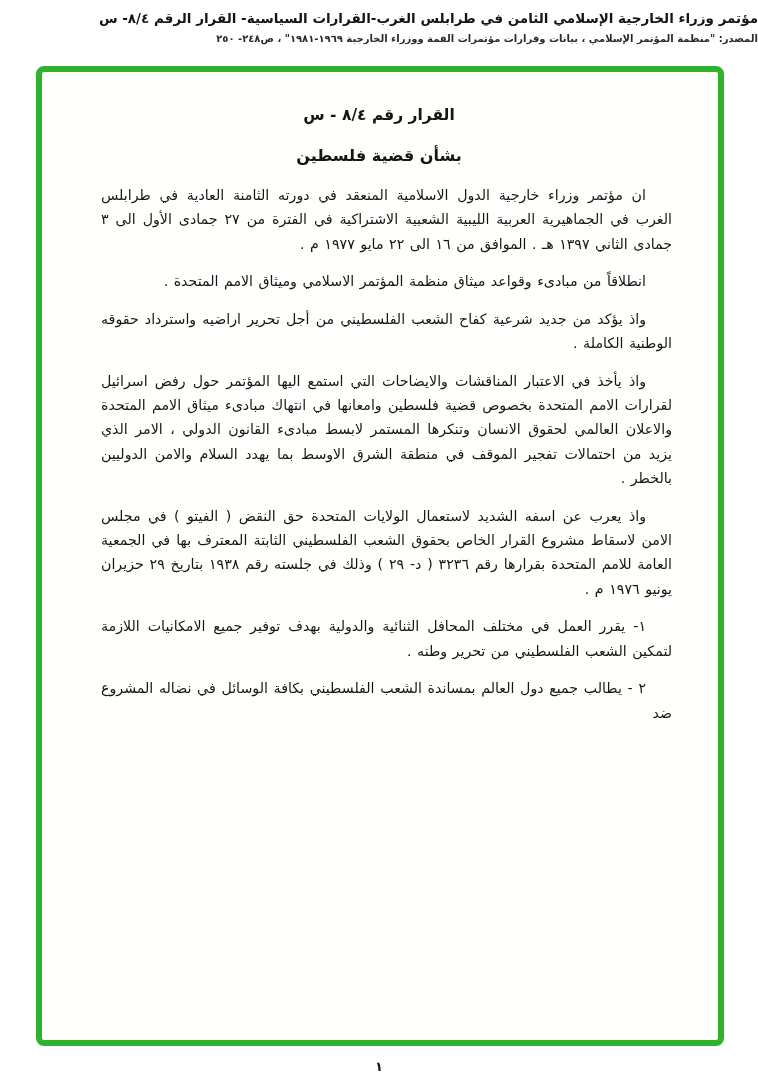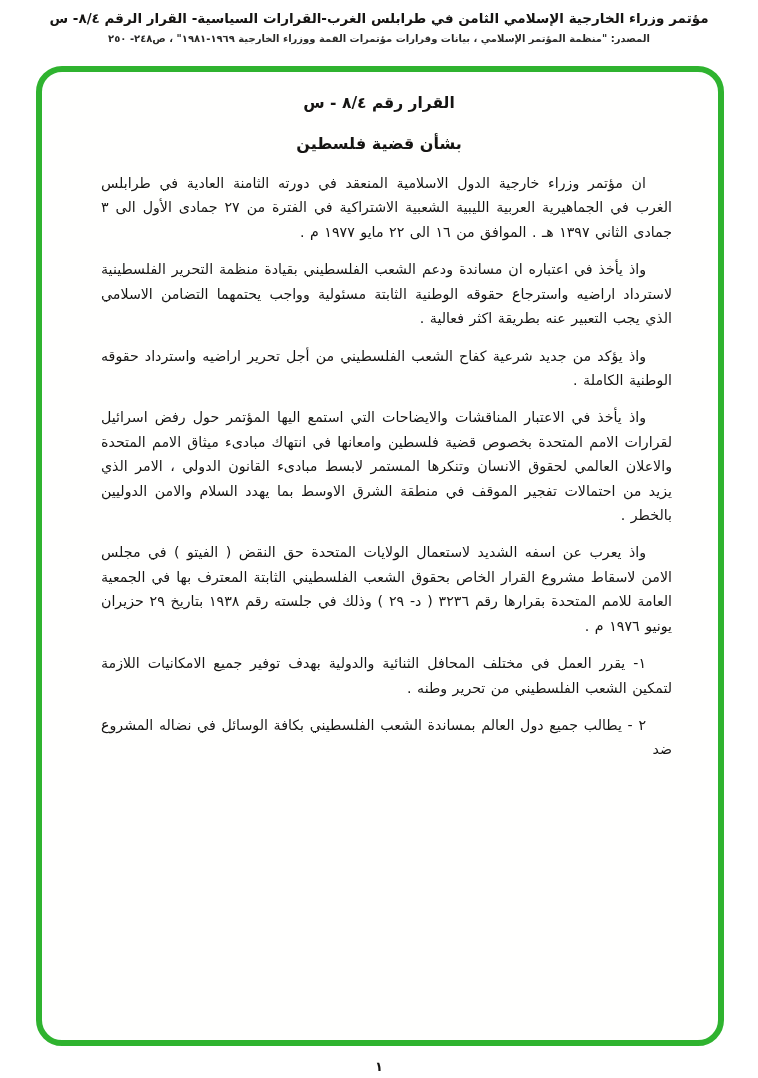--- a/index.html
+++ b/index.html
@@ -14,44 +14,43 @@
     font-family: "DejaVu Sans", sans-serif;
     color: #161513;
     direction: rtl;
     overflow: hidden;
   }
   .header {
     position: absolute;
     top: 10px;
     left: 0;
     right: 0;
-    text-align: center;
   }
   .header-line1 {
     font-size: 13.5px;
     font-weight: bold;
     letter-spacing: 0;
   }
   .header-line2 {
     margin-top: 7px;
     font-size: 10px;
     font-weight: bold;
     color: #2a2a28;
   }
   .frame {
     position: absolute;
     top: 66px;
     left: 36px;
     right: 34px;
     bottom: 32px;
     border: 6px solid #2fb32f;
-    border-radius: 26px;
+    border-radius: 8px;
     background: #fffffe;
     box-sizing: border-box;
-    padding: 22px 46px 10px 44px;
+    padding: 34px 46px 10px 44px;
     overflow: hidden;
   }
   .doc-title {
     text-align: center;
     font-weight: bold;
     font-size: 15.5px;
     margin-bottom: 22px;
   }
   .doc-subtitle {
     text-align: center;
@@ -83,21 +82,21 @@
 <div class="header">
   <div class="header-line1">مؤتمر وزراء الخارجية الإسلامي الثامن في طرابلس الغرب-القرارات السياسية- القرار الرقم ٨/٤- س</div>
   <div class="header-line2">المصدر: "منظمة المؤتمر الإسلامي ، بيانات وقرارات مؤتمرات القمة ووزراء الخارجية ١٩٦٩-١٩٨١" ، ص٢٤٨- ٢٥٠</div>
 </div>
 
 <div class="frame">
   <div class="doc-title">القرار رقم ٨/٤ - س</div>
   <div class="doc-subtitle">بشأن قضية فلسطين</div>
   <div class="paragraphs">
     <p>ان مؤتمر وزراء خارجية الدول الاسلامية المنعقد في دورته الثامنة العادية في طرابلس الغرب في الجماهيرية العربية الليبية الشعبية الاشتراكية في الفترة من ٢٧ جمادى الأول الى ٣ جمادى الثاني ١٣٩٧ هـ . الموافق من ١٦ الى ٢٢ مايو ١٩٧٧ م .</p>
-    <p>واذ يأخذ في اعتباره ان مساندة ودعم الشعب الفلسطيني بقيادة منظمة التحرير الفلسطينية لاسترداد اراضيه واسترجاع حقوقه الوطنية الثابتة مسئولية وواجب يحتمهما التضامن الاسلامي الذي يجب التعبير عنه بطريقة اكثر فعالية .</p>
+    <p>انطلاقاً من مبادىء وقواعد ميثاق منظمة المؤتمر الاسلامي وميثاق الامم المتحدة .</p>
     <p>واذ يؤكد من جديد شرعية كفاح الشعب الفلسطيني من أجل تحرير اراضيه واسترداد حقوقه الوطنية الكاملة .</p>
     <p>واذ يأخذ في الاعتبار المناقشات والايضاحات التي استمع اليها المؤتمر حول رفض اسرائيل لقرارات الامم المتحدة بخصوص قضية فلسطين وامعانها في انتهاك مبادىء ميثاق الامم المتحدة والاعلان العالمي لحقوق الانسان وتنكرها المستمر لابسط مبادىء القانون الدولي ، الامر الذي يزيد من احتمالات تفجير الموقف في منطقة الشرق الاوسط بما يهدد السلام والامن الدوليين بالخطر .</p>
     <p>واذ يعرب عن اسفه الشديد لاستعمال الولايات المتحدة حق النقض ( الفيتو ) في مجلس الامن لاسقاط مشروع القرار الخاص بحقوق الشعب الفلسطيني الثابتة المعترف بها في الجمعية العامة للامم المتحدة بقرارها رقم ٣٢٣٦ ( د- ٢٩ ) وذلك في جلسته رقم ١٩٣٨ بتاريخ ٢٩ حزيران يونيو ١٩٧٦ م .</p>
     <p>١- يقرر العمل في مختلف المحافل الثنائية والدولية بهدف توفير جميع الامكانيات اللازمة لتمكين الشعب الفلسطيني من تحرير وطنه .</p>
     <p>٢ - يطالب جميع دول العالم بمساندة الشعب الفلسطيني بكافة الوسائل في نضاله المشروع ضد</p>
   </div>
 </div>
 
 <div class="page-number">١</div>
 

